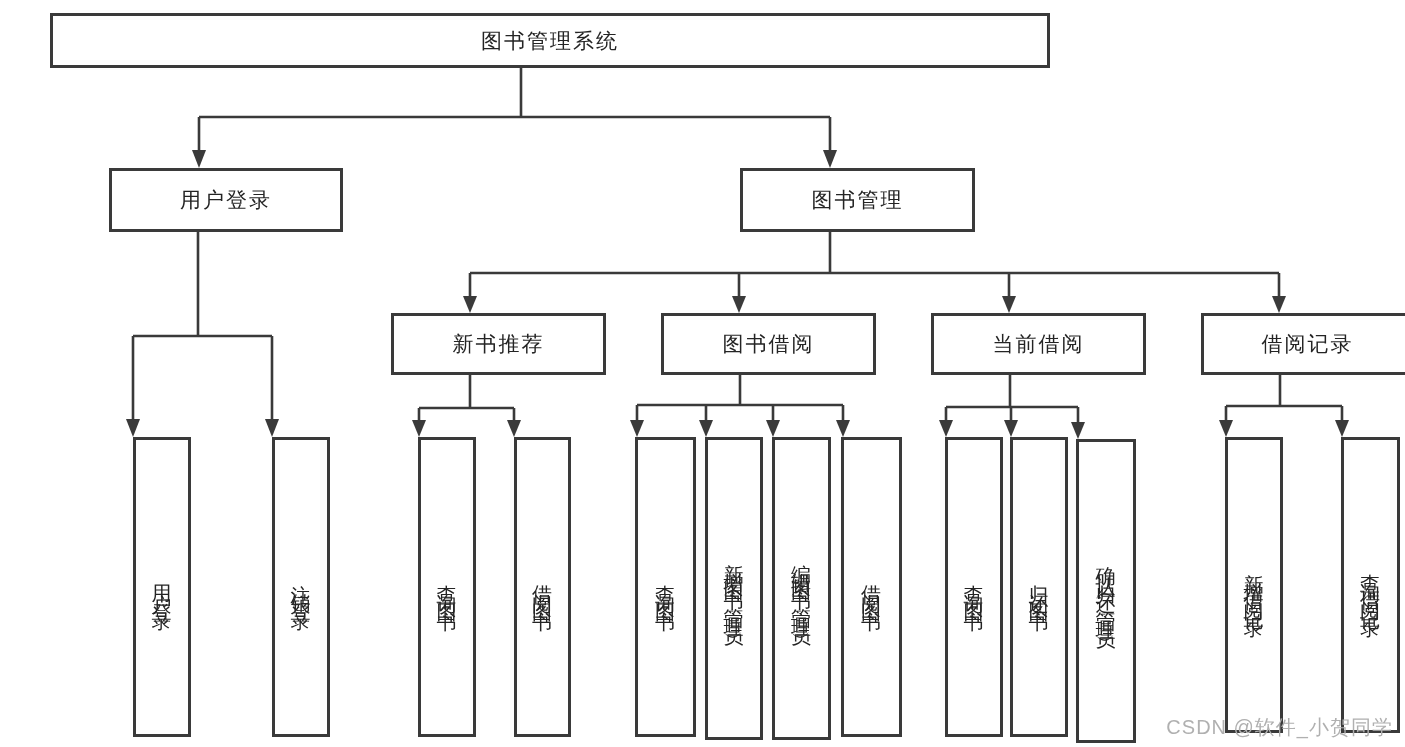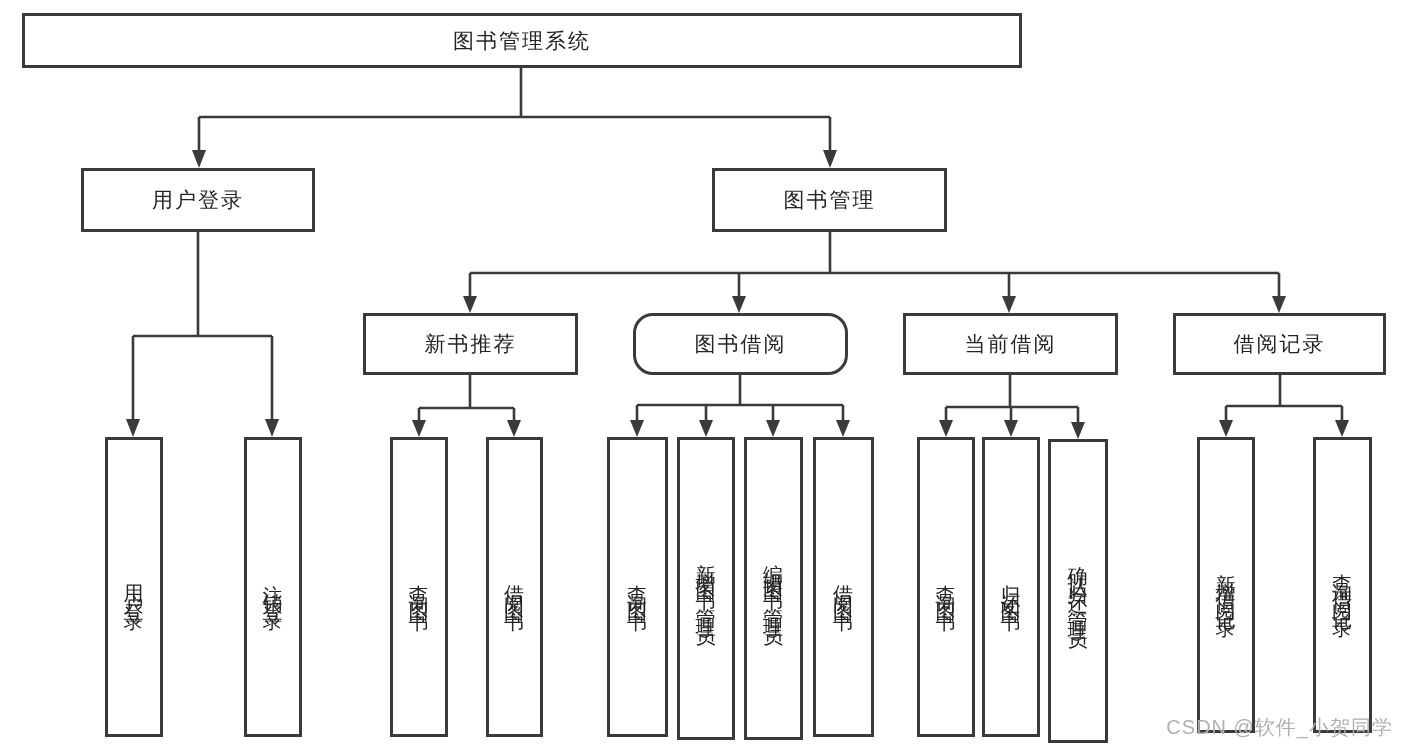--- a/index.html
+++ b/index.html
@@ -35,20 +35,21 @@
   }
   .node {
     position: absolute;
     background: #ffffff;
     border: 3px solid var(--line-color);
     display: flex;
     align-items: center;
     justify-content: center;
     z-index: 2;
     color: var(--text-color);
+    margin-left: 28px;
   }
   .node.h span {
     font-size: 21px;
     letter-spacing: 2px;
     white-space: nowrap;
   }
   .node.v span {
     writing-mode: vertical-rl;
     text-orientation: upright;
     font-size: 20px;
@@ -125,21 +126,21 @@
   <div class="node h" style="left:81px; top:168px; width:234px; height:64px;">
     <span>用户登录</span>
   </div>
   <div class="node h" style="left:712px; top:168px; width:235px; height:64px;text-align:center;">
     <span>图书管理</span>
   </div>
 
   <div class="node h" style="left:363px; top:313px; width:215px; height:62px;">
     <span>新书推荐</span>
   </div>
-  <div class="node h" style="left:633px; top:313px; width:215px; height:62px;border-radius:20px;">
+  <div class="node h" style="left:633px; top:313px; width:215px; height:62px;">
     <span>图书借阅</span>
   </div>
   <div class="node h" style="left:1173px; top:313px; width:213px; height:62px;">
     <span>借阅记录</span>
   </div>
   <div class="node h" style="left:903px; top:313px; width:215px; height:62px;">
     <span>当前借阅</span>
   </div>
 
   <div class="node v" style="left:105px; top:437px; width:58px; height:300px;">

